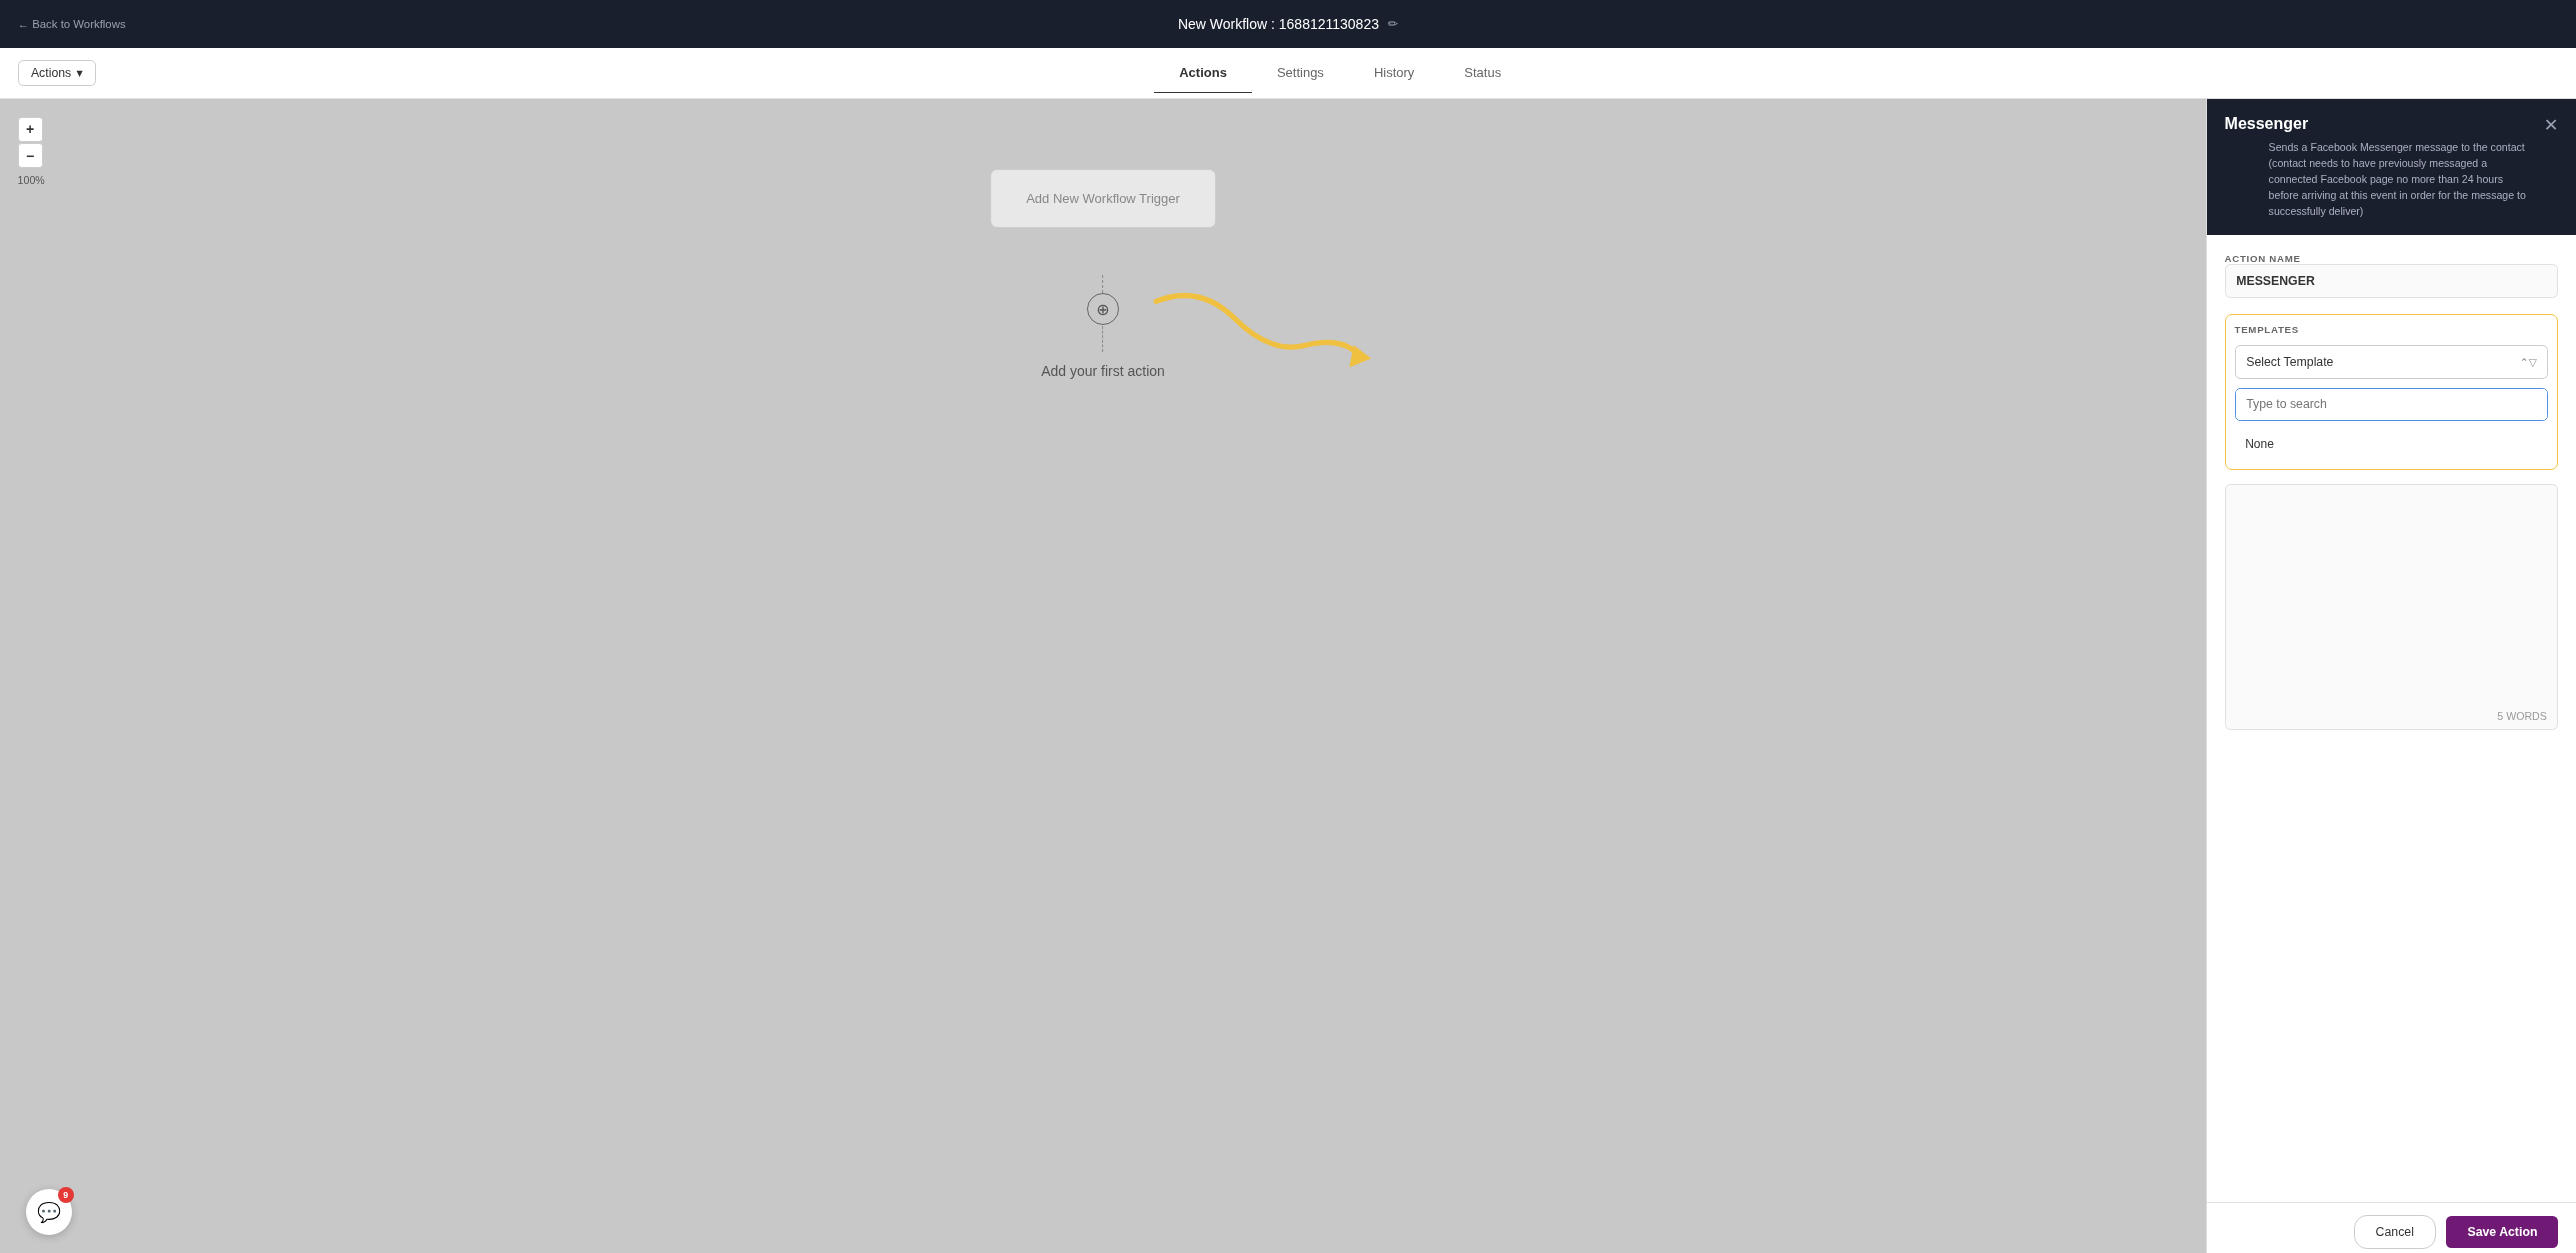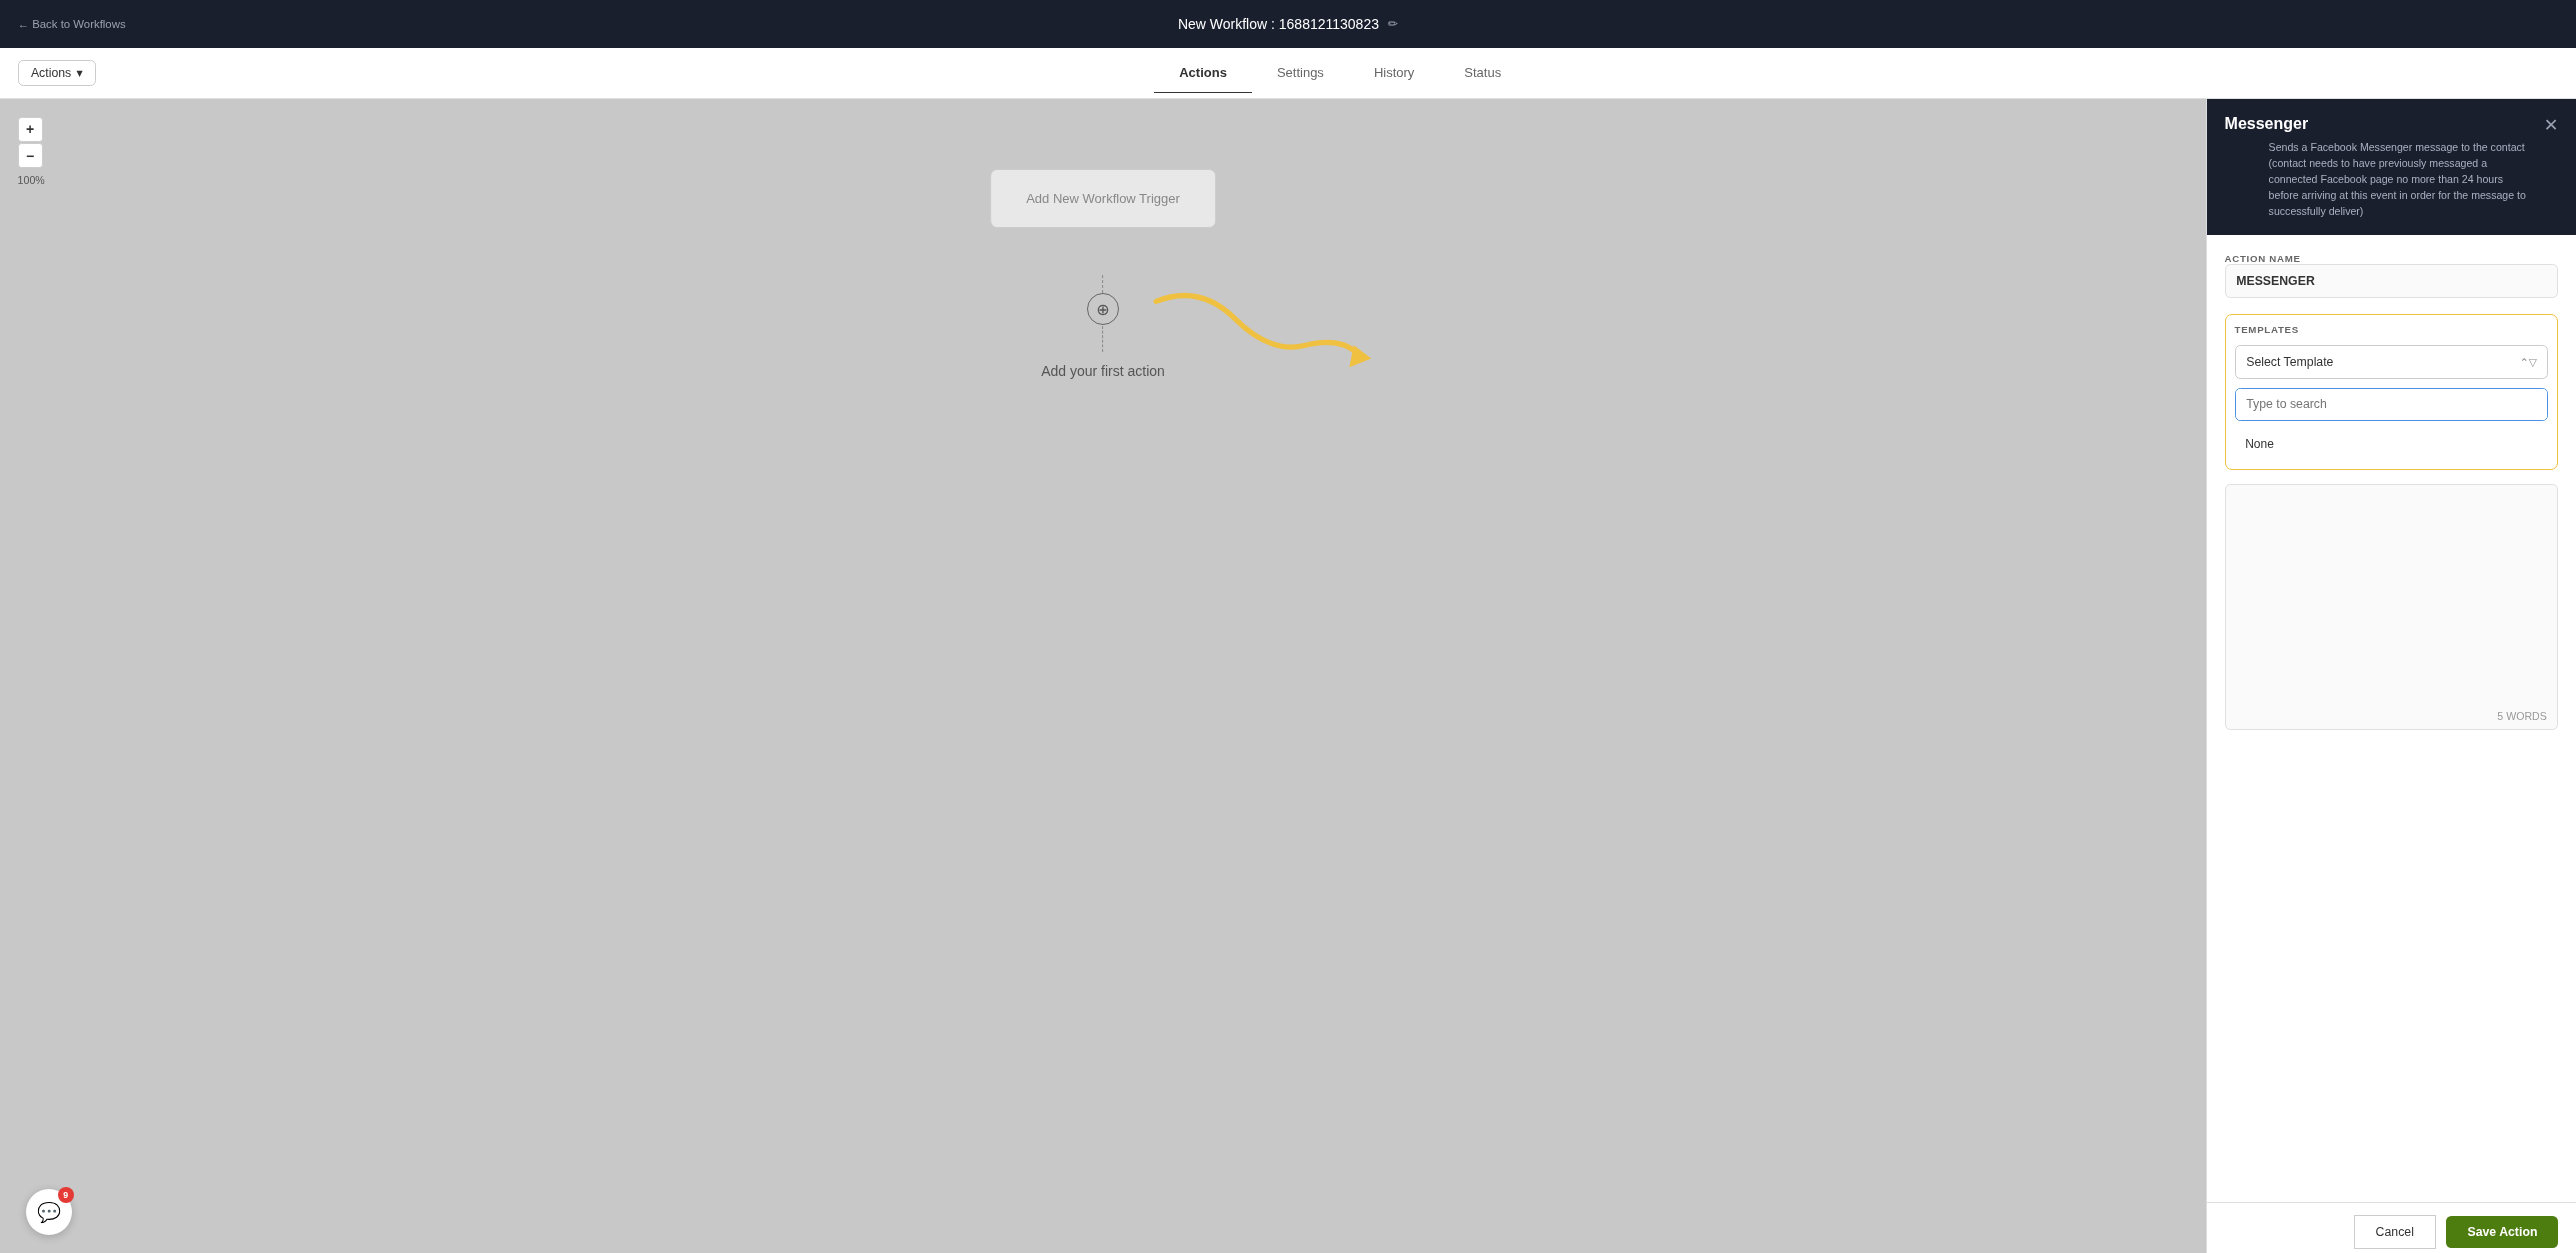--- a/index.html
+++ b/index.html
@@ -338,31 +338,31 @@
       display: flex;
       justify-content: flex-end;
       gap: 10.6px;
       align-items: center;
       flex-shrink: 0;
       background: #fff;
     }
     .cancel-btn {
       padding: 8.8px 21px;
       border: 0.9px solid #ccc;
-      border-radius: 0;
+      border-radius: 13px;
       background: #fff;
       font-size: 12.3px;
       color: #333;
       cursor: pointer;
     }
     .save-btn {
       padding: 8.8px 21px;
       border: none;
       border-radius: 5.3px;
-      background: #4d7c0f;
+      background: #701a75;
       color: #fff;
       font-size: 12.3px;
       font-weight: 600;
       cursor: pointer;
     }
 
     
     .chat-widget {
       position: absolute;
       bottom: 26px;

